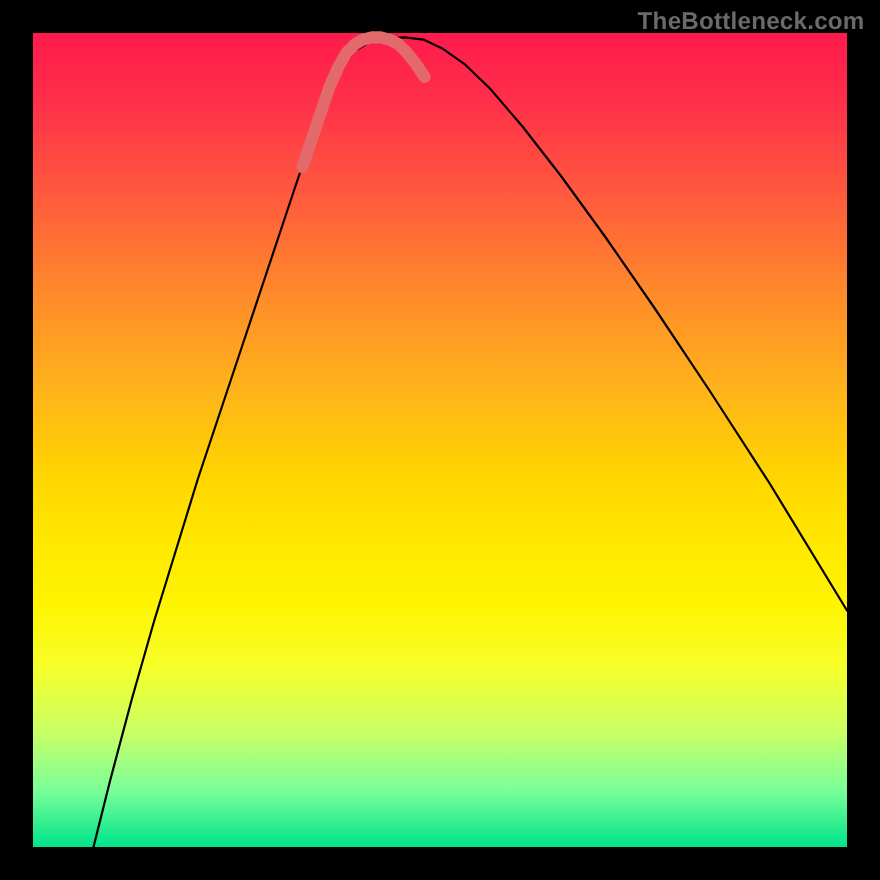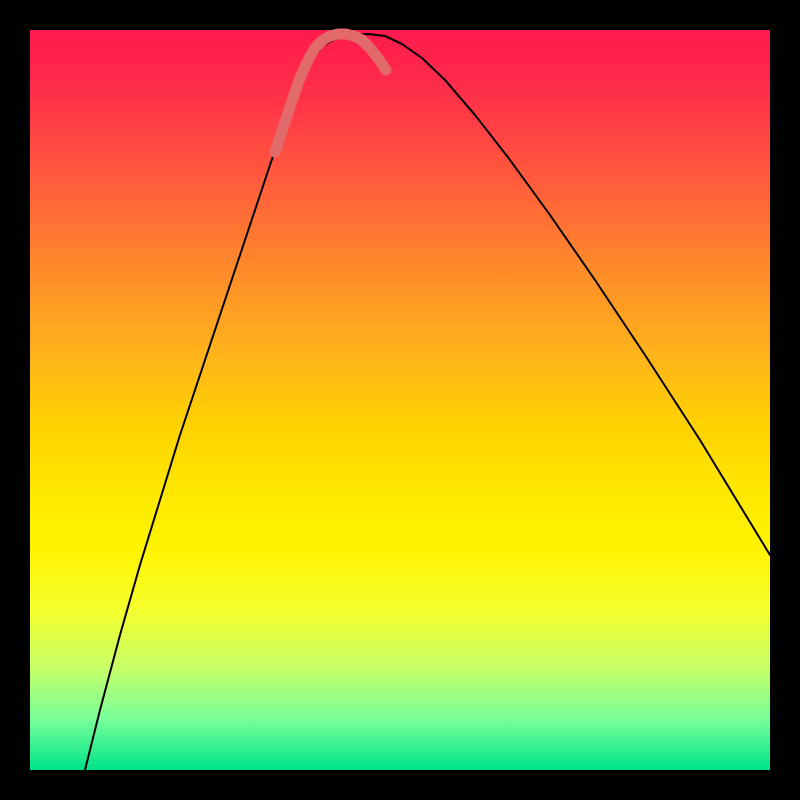--- a/index.html
+++ b/index.html
@@ -45,19 +45,20 @@
     position: absolute;
     left: 0; top: 0;
     width: 740px; height: 740px;
     overflow: visible;
   }
 </style>
 </head>
 <body>
 
 <div class="stage">
+  <div class="watermark">TheBottleneck.com</div>
   <div class="plot-area">
     <svg class="curve" viewBox="0 0 740 740" preserveAspectRatio="none">
       <polyline id="series-main" fill="none" stroke-linecap="round" stroke-linejoin="round" points="55,740 70,680 90,605 110,535 130,470 150,405 170,345 190,285 210,225 225,180 240,135 252,100 262,70 272,45 282,28 293,16 305,9 320,5 338,4 355,6 372,14 392,28 415,50 445,85 480,130 520,185 565,250 615,325 670,410 740,525" stroke="#000000" stroke-width="2"></polyline>
       <polyline id="series-highlight" fill="none" stroke-linecap="round" stroke-linejoin="round" points="245,122 255,92 263,68 270,48 278,30 285,18 293,10 300,6 308,4 316,4 324,6 332,10 340,18 348,28 356,40" stroke="#e26a6a" stroke-width="11"></polyline>
     </svg>
   </div>
 </div>
 
 </body></html>

